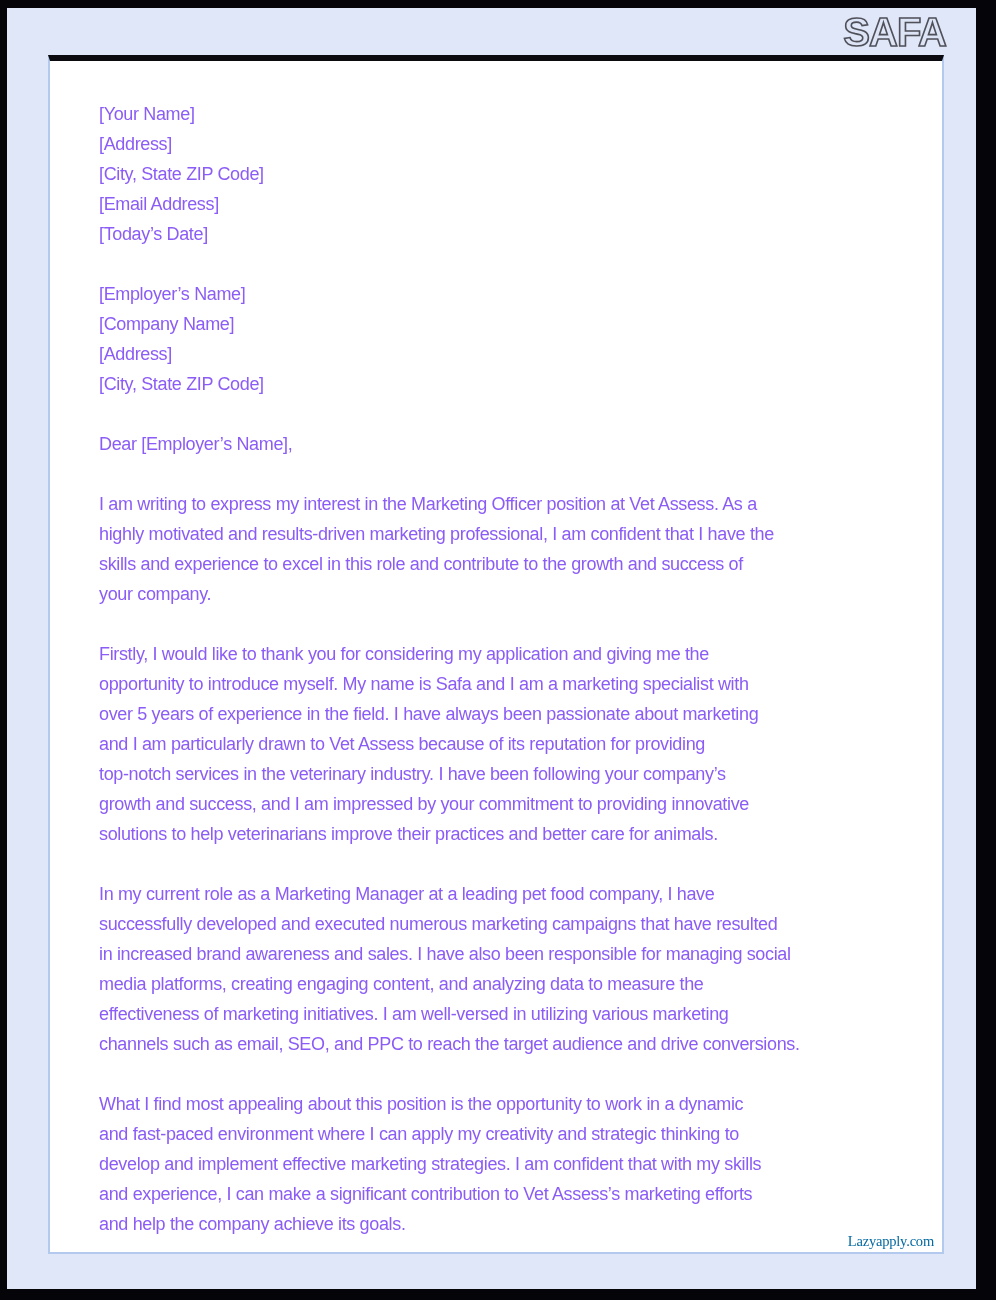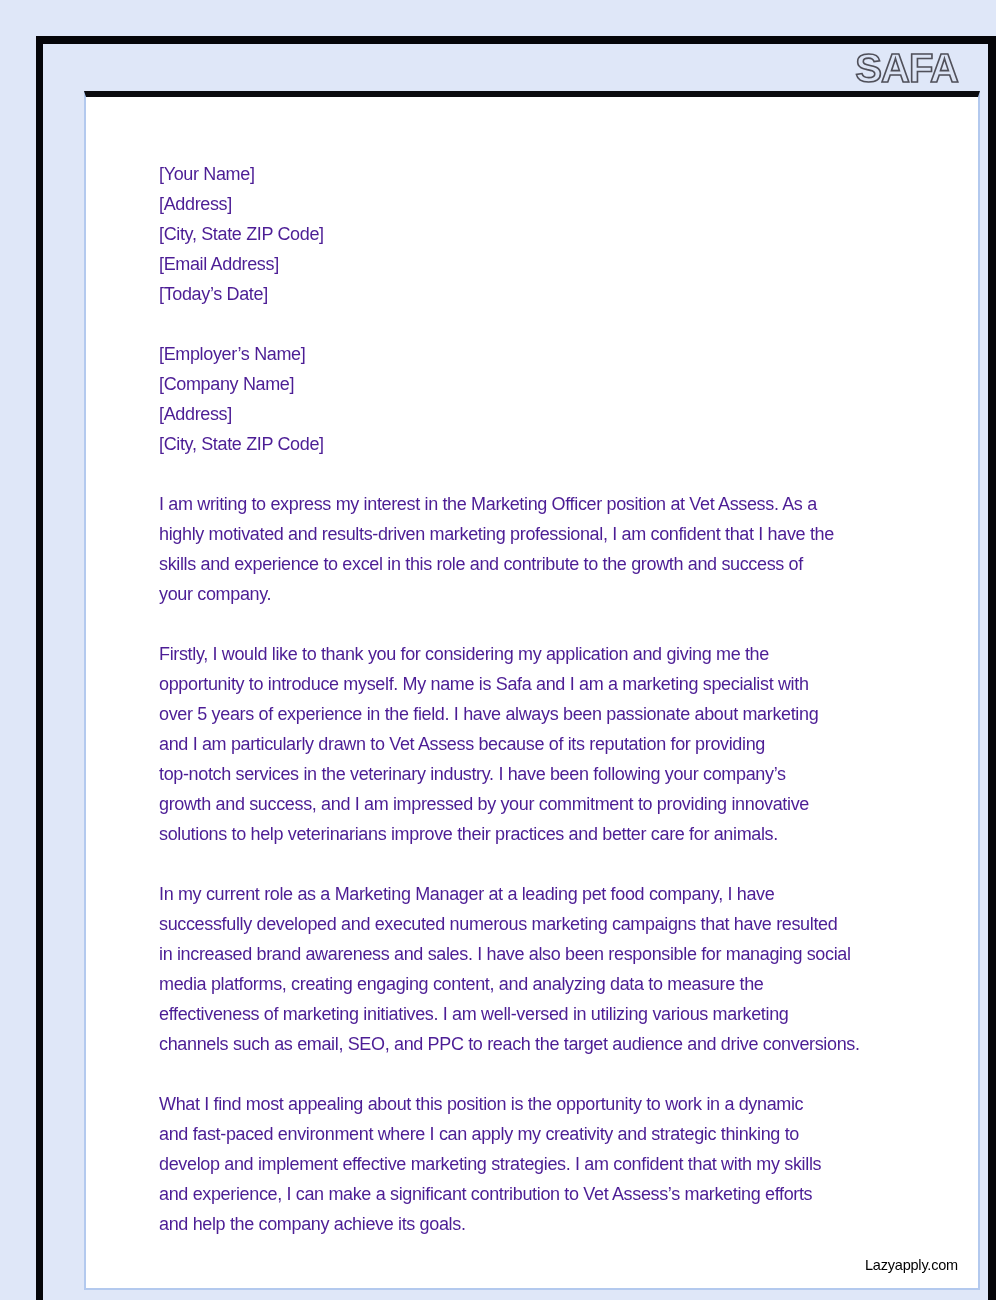--- a/index.html
+++ b/index.html
@@ -1,15 +1,15 @@
 <!DOCTYPE html>
 <html><head>
 <meta charset="utf-8">
 <style>
-  * { margin: 12px; padding: 0; box-sizing: border-box; }
+  * { margin: 0; padding: 0; box-sizing: border-box; }
   html, body { width: 996px; height: 1300px; }
   body {
     font-family: "Liberation Sans", sans-serif;
     background: #dfe7f8;
     position: relative;
     overflow: hidden;
   }
 
   
   .frame-strip { position: absolute; background: #050509; z-index: 20; }
@@ -47,54 +47,56 @@
     border-bottom: 2px solid #b3c9ee;
     z-index: 1;
   }
 
   
   .letter {
     padding: 38px 46px 0 49px;
     font-size: 18px;
     line-height: 30px;
     letter-spacing: -0.35px;
-    color: #4c1d95;
+    color: #8b5cf6;
   }
   .block {
     white-space: pre-line;
     margin-bottom: 30px;
   }
   .block:last-child { margin-bottom: 0; }
 
   .watermark {
     position: absolute;
     right: 8px;
     bottom: 1px;
     font-size: 14.5px;
     line-height: 19px;
     letter-spacing: -0.2px;
-    color: #000000;
+    color: #0369a1;
+    font-family: Liberation Serif, serif;
   }
 </style>
 </head>
 <body>
 
 <div class="logo">SAFA</div>
 
 <div class="page">
   <div class="letter">
     <div class="block">[Your Name]
 [Address]
 [City, State ZIP Code]
 [Email Address]
 [Today’s Date]</div>
     <div class="block">[Employer’s Name]
 [Company Name]
 [Address]
 [City, State ZIP Code]</div>
+    <div class="block">Dear [Employer’s Name],</div>
     <div class="block">I am writing to express my interest in the Marketing Officer position at Vet Assess. As a
 highly motivated and results-driven marketing professional, I am confident that I have the
 skills and experience to excel in this role and contribute to the growth and success of
 your company.</div>
     <div class="block">Firstly, I would like to thank you for considering my application and giving me the
 opportunity to introduce myself. My name is Safa and I am a marketing specialist with
 over 5 years of experience in the field. I have always been passionate about marketing
 and I am particularly drawn to Vet Assess because of its reputation for providing
 top-notch services in the veterinary industry. I have been following your company’s
 growth and success, and I am impressed by your commitment to providing innovative

